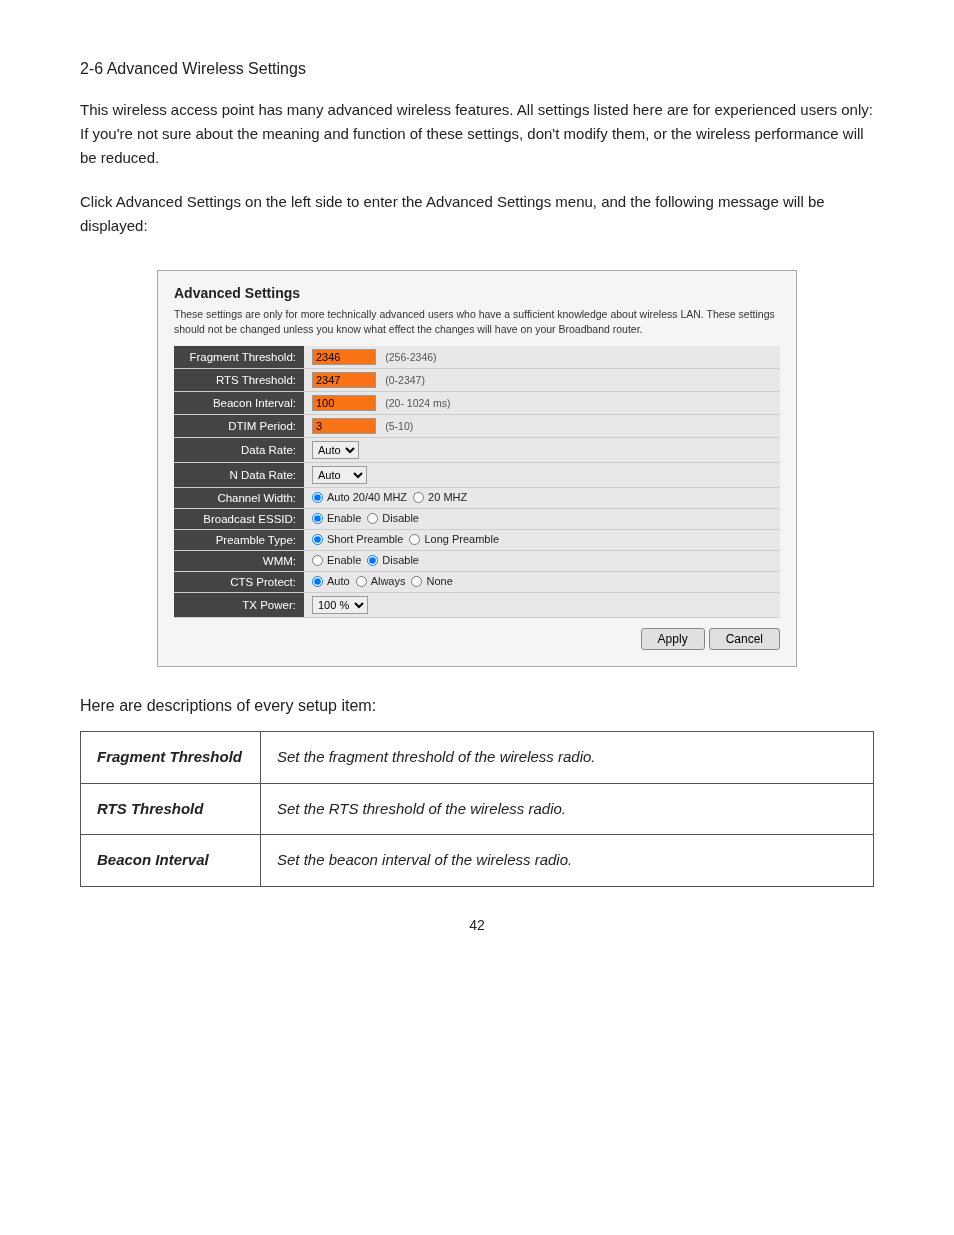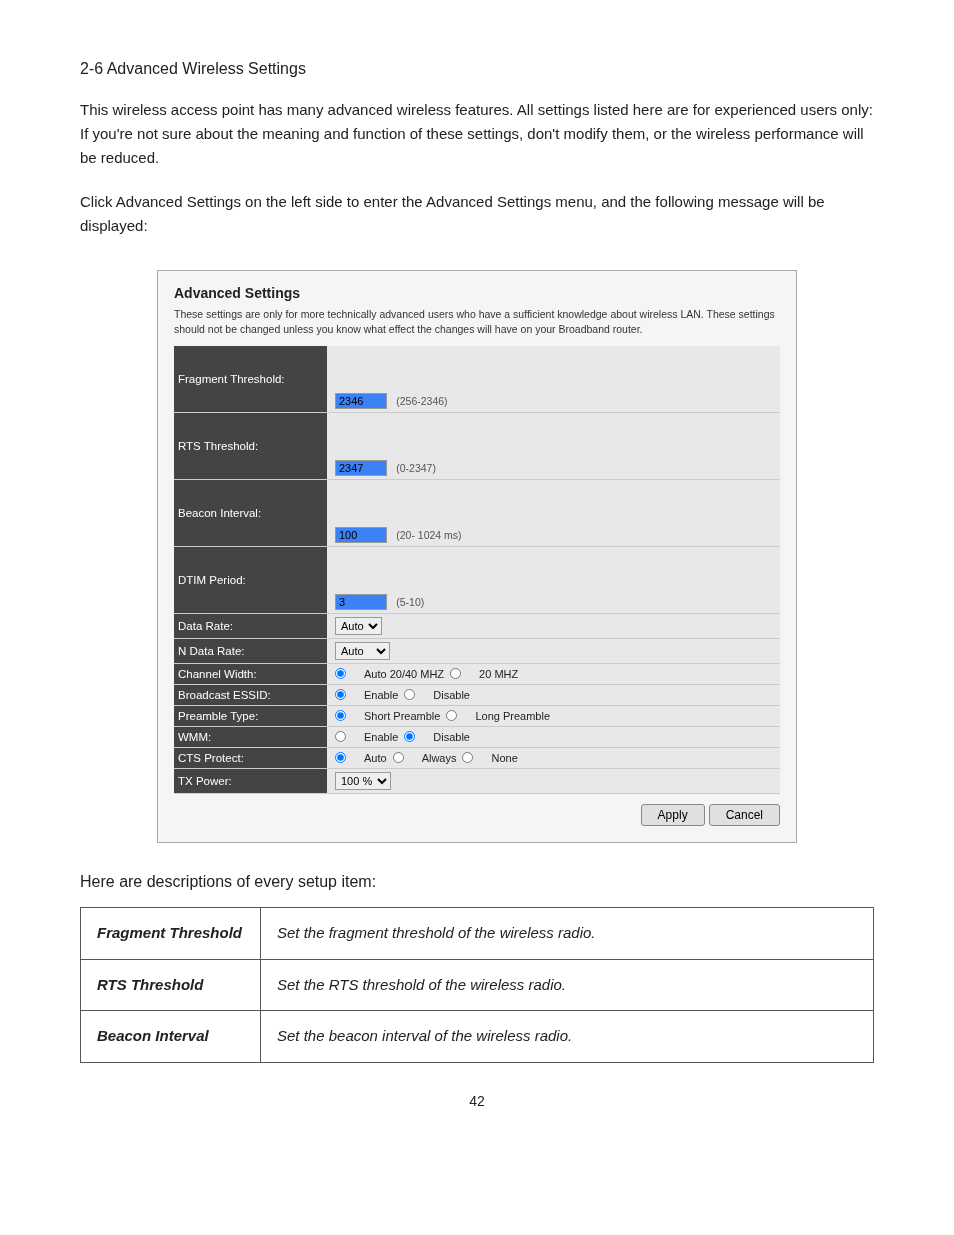--- a/index.html
+++ b/index.html
@@ -48,55 +48,55 @@
       margin-bottom: 10px;
     }
     
     .settings-table {
       width: 100%;
       border-collapse: collapse;
     }
     .settings-table tr td:first-child {
       background: #444;
       color: #fff;
+      text-align: right;
       padding: 4px 8px 4px 4px;
       font-size: 11.5px;
-      width: 153px;
+      width: 130px;
       white-space: nowrap;
     }
     .settings-table tr td:last-child {
       background: #e8e8e8;
       padding: 3px 8px;
       font-size: 11.5px;
     }
     .settings-table tr {
       border-bottom: 1px solid #ccc;
     }
     .settings-input {
-      width: 52px;
+      width: 64px;
       border: 1px solid #999;
       padding: 1px 3px;
       font-size: 11px;
-      background: #3b82f6;
-      margin-top: 44px;
+      background: #f97316;
     }
     .settings-hint {
       color: #555;
       font-size: 10.5px;
       margin-left: 6px;
     }
     .radio-group {
       display: inline-flex;
       align-items: center;
       gap: 6px;
     }
     .radio-group label {
       display: inline-flex;
-      align-items: flex-start;
-      gap: 18px;
+      align-items: flex-end;
+      gap: 4px;
       font-size: 11px;
     }
     .radio-group input[type="radio"] {
       margin: 0;
       width: 11px;
       height: 11px;
     }
     .select-field {
       font-size: 11px;
       padding: 1px;

